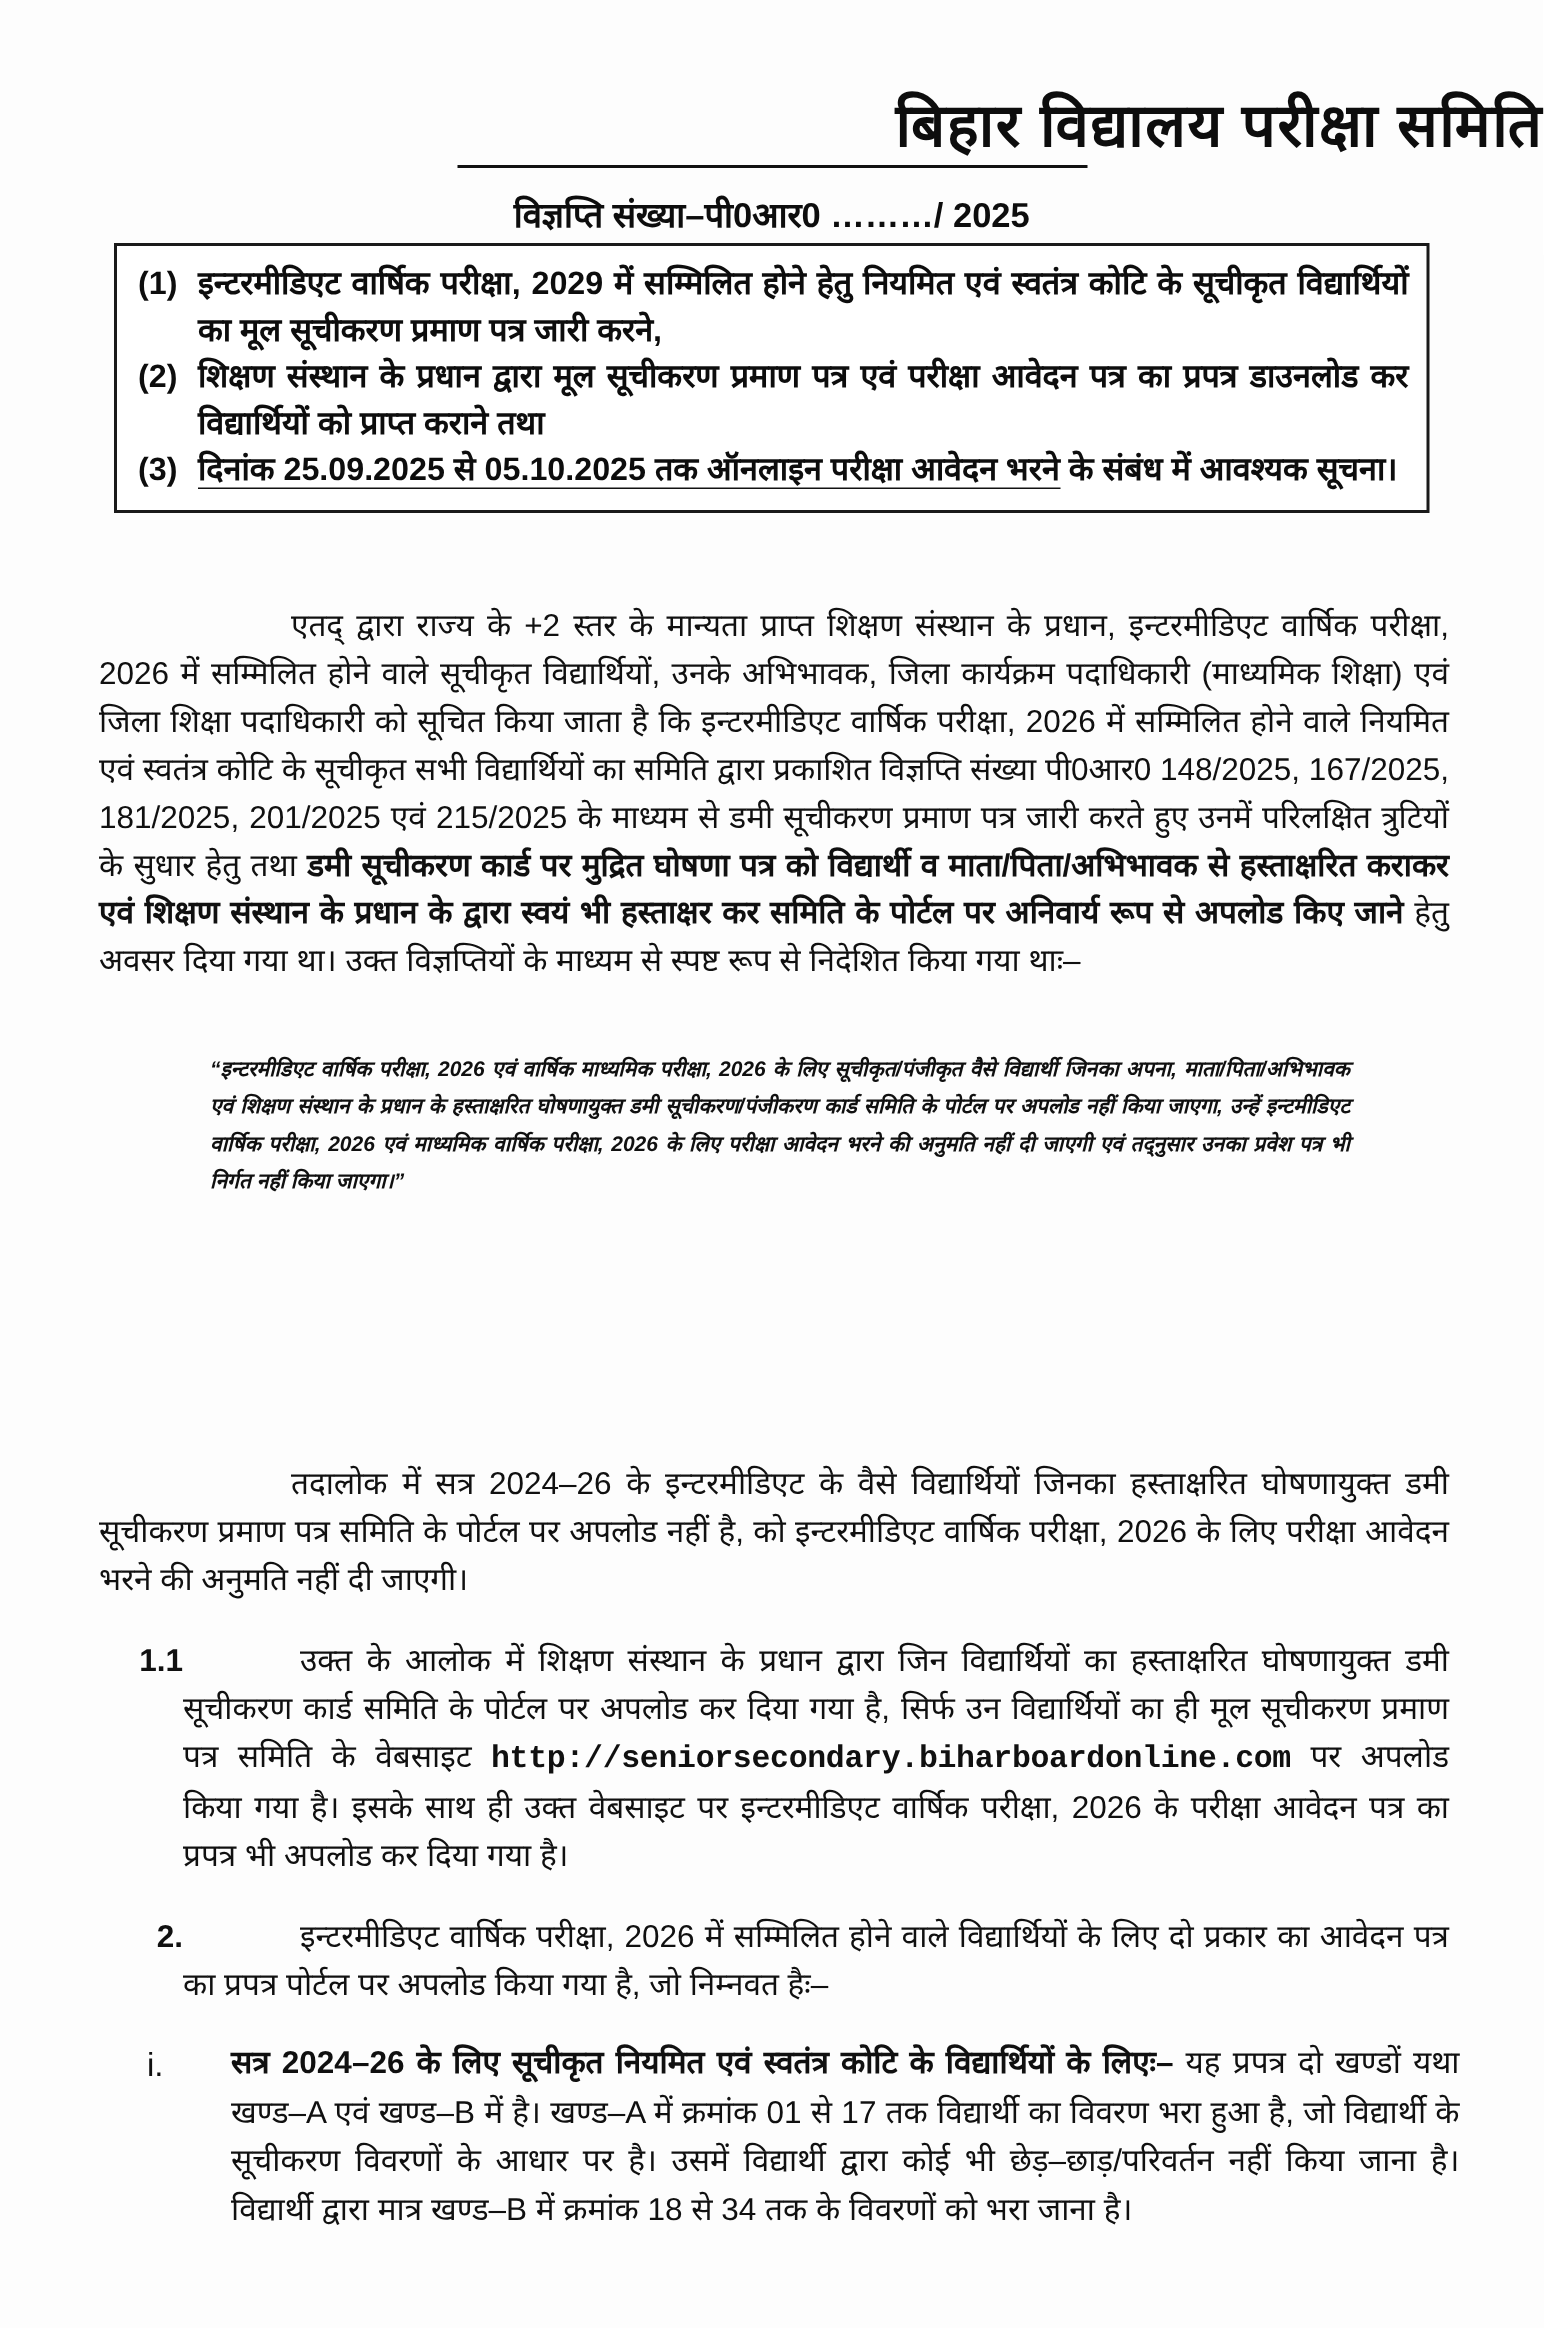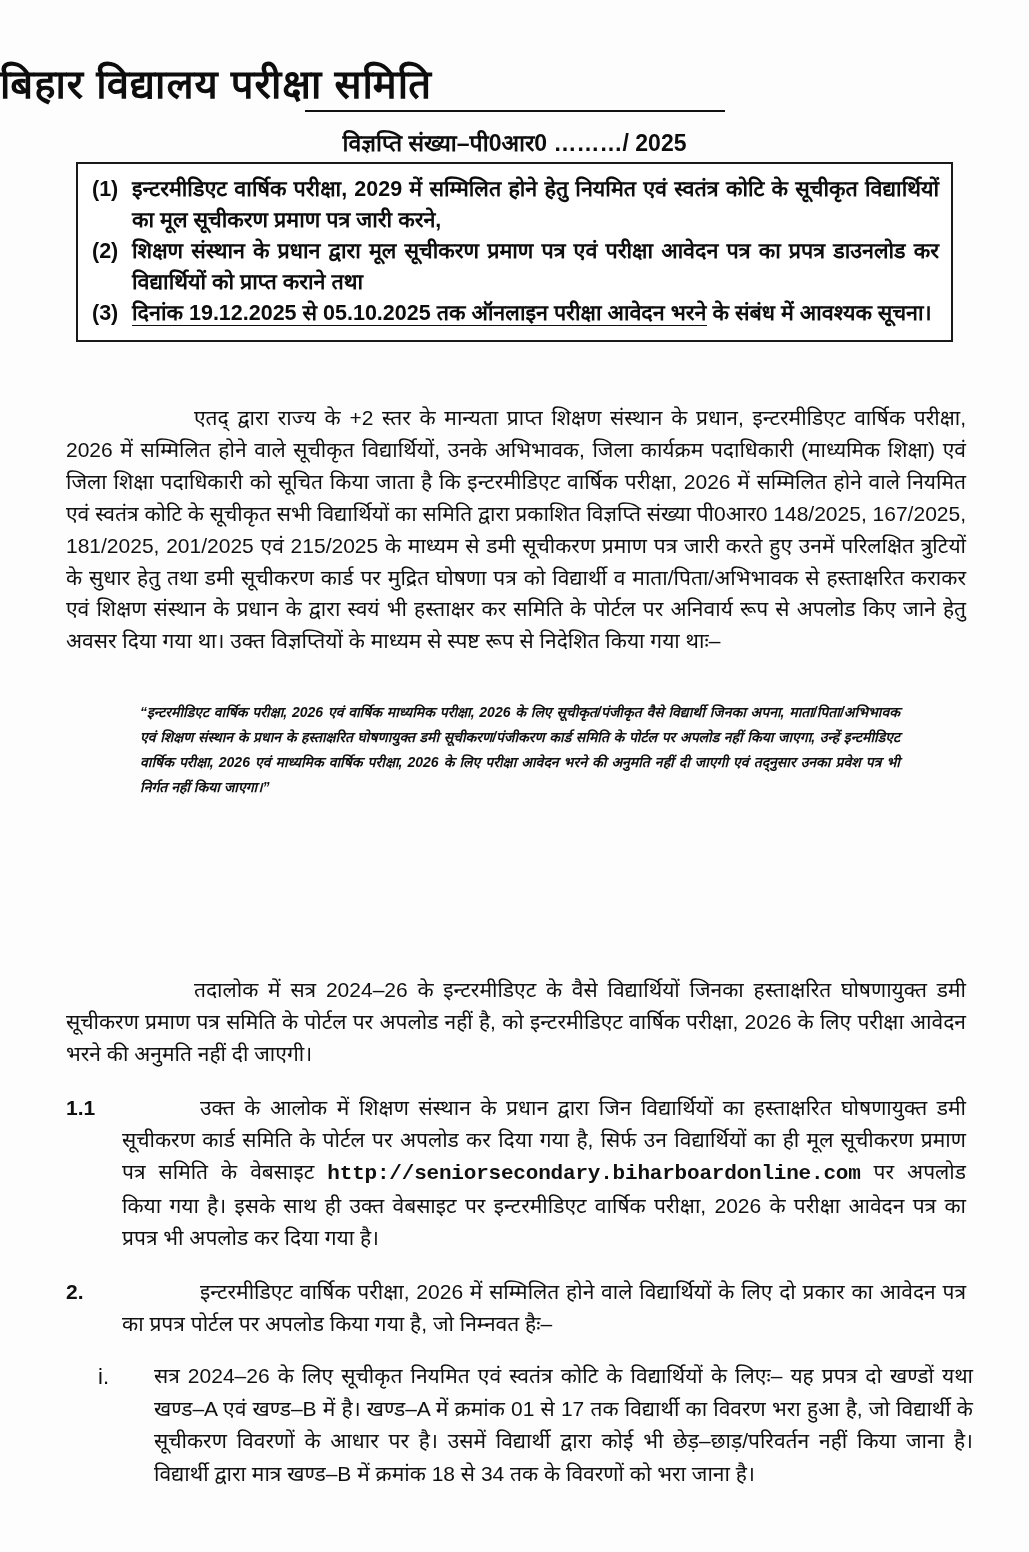--- a/index.html
+++ b/index.html
@@ -15,21 +15,21 @@
     position: relative;
     width: 1029px;
     height: 1552px;
     background: #fdfdfd;
     overflow: hidden;
     box-sizing: border-box;
   }
 
   
   .doc-title {
-    text-align: left;
+    text-align: right;
     font-size: 40px;
     font-weight: 700;
     letter-spacing: 1px;
     line-height: 1.1;
     margin: 0;
     padding-top: 62px;
     color: #0d0d0d;
     font-family: "Liberation Sans", "DejaVu Sans", sans-serif;
   }
   .title-rule {
@@ -88,21 +88,21 @@
     left: 66px;
     width: 900px;
     font-size: 21px;
     line-height: 1.52;
     text-align: justify;
     text-align-last: left;
     color: #101010;
     box-sizing: border-box;
   }
   .para .indent { display: inline-block; width: 128px; }
-  b.hi { font-weight: 400; }
+  b.hi { font-weight: 700; }
 
   
   .quote-block {
     position: absolute;
     left: 140px;
     top: 700px;
     width: 760px;
     font-size: 14px;
     font-style: italic;
     font-weight: 600;
@@ -120,20 +120,21 @@
     display: flex;
     align-items: flex-start;
     font-size: 21px;
     line-height: 1.52;
     color: #101010;
   }
   .sec-num {
     flex: 0 0 auto;
     width: 40px;
     font-weight: 700;
+    text-align: right;
   }
   .sec-num.wide { width: 56px; }
   .sec-body {
     flex: 1 1 auto;
     text-align: justify;
     text-align-last: left;
   }
   .sec-body .indent { display: inline-block; width: 78px; }
   .url {
     font-family: Liberation Mono, monospace;
@@ -181,21 +182,21 @@
       <span class="notice-text">इन्टरमीडिएट वार्षिक परीक्षा, 2029 में सम्मिलित होने हेतु नियमित एवं स्वतंत्र कोटि के सूचीकृत विद्यार्थियों का मूल सूचीकरण प्रमाण पत्र जारी करने,</span>
     </div>
 
     <div class="notice-item">
       <span class="notice-num">(2)</span>
       <span class="notice-text">शिक्षण संस्थान के प्रधान द्वारा मूल सूचीकरण प्रमाण पत्र एवं परीक्षा आवेदन पत्र का प्रपत्र डाउनलोड कर विद्यार्थियों को प्राप्त कराने तथा</span>
     </div>
 
     <div class="notice-item">
       <span class="notice-num">(3)</span>
-      <span class="notice-text"><span class="u">दिनांक 19.12.2025 से 05.10.2025 तक ऑनलाइन परीक्षा आवेदन भरने</span><span> के संबंध में आवश्यक सूचना।</span></span>
+      <span class="notice-text"><span class="u">दिनांक 25.09.2025 से 05.10.2025 तक ऑनलाइन परीक्षा आवेदन भरने</span><span> के संबंध में आवश्यक सूचना।</span></span>
     </div>
 
   </div>
 
   <div class="para" style="top:402px;">
     <span class="indent"></span><span>एतद् द्वारा राज्य के +2 स्तर के मान्यता प्राप्त शिक्षण संस्थान के प्रधान, इन्टरमीडिएट वार्षिक परीक्षा, 2026 में सम्मिलित होने वाले सूचीकृत विद्यार्थियों, उनके अभिभावक, जिला कार्यक्रम पदाधिकारी (माध्यमिक शिक्षा) एवं जिला शिक्षा पदाधिकारी को सूचित किया जाता है कि इन्टरमीडिएट वार्षिक परीक्षा, 2026 में सम्मिलित होने वाले नियमित एवं स्वतंत्र कोटि के सूचीकृत सभी विद्यार्थियों का समिति द्वारा प्रकाशित विज्ञप्ति संख्या पी0आर0 148/2025, 167/2025, 181/2025, 201/2025 एवं 215/2025  के माध्यम से डमी सूचीकरण प्रमाण पत्र जारी करते हुए उनमें परिलक्षित त्रुटियों के सुधार हेतु तथा </span><b class="hi">डमी सूचीकरण कार्ड पर मुद्रित घोषणा पत्र को विद्यार्थी व माता/पिता/अभिभावक से हस्ताक्षरित कराकर एवं शिक्षण संस्थान के प्रधान के द्वारा स्वयं भी हस्ताक्षर कर समिति के पोर्टल पर अनिवार्य रूप से अपलोड किए जाने </b><span>हेतु अवसर दिया गया था। उक्त विज्ञप्तियों के माध्यम से स्पष्ट रूप से निदेशित किया गया थाः–</span>
   </div>
 
   <div class="quote-block">“इन्टरमीडिएट वार्षिक परीक्षा, 2026 एवं वार्षिक माध्यमिक परीक्षा, 2026 के लिए सूचीकृत/पंजीकृत वैसे विद्यार्थी जिनका अपना, माता/पिता/अभिभावक एवं शिक्षण संस्थान के प्रधान के हस्ताक्षरित घोषणायुक्त डमी सूचीकरण/पंजीकरण कार्ड समिति के पोर्टल पर अपलोड नहीं किया जाएगा, उन्हें इन्टमीडिएट वार्षिक परीक्षा, 2026 एवं माध्यमिक वार्षिक परीक्षा, 2026 के लिए परीक्षा आवेदन भरने की अनुमति नहीं दी जाएगी एवं तद्नुसार उनका प्रवेश पत्र भी निर्गत नहीं किया जाएगा।”</div>
 

